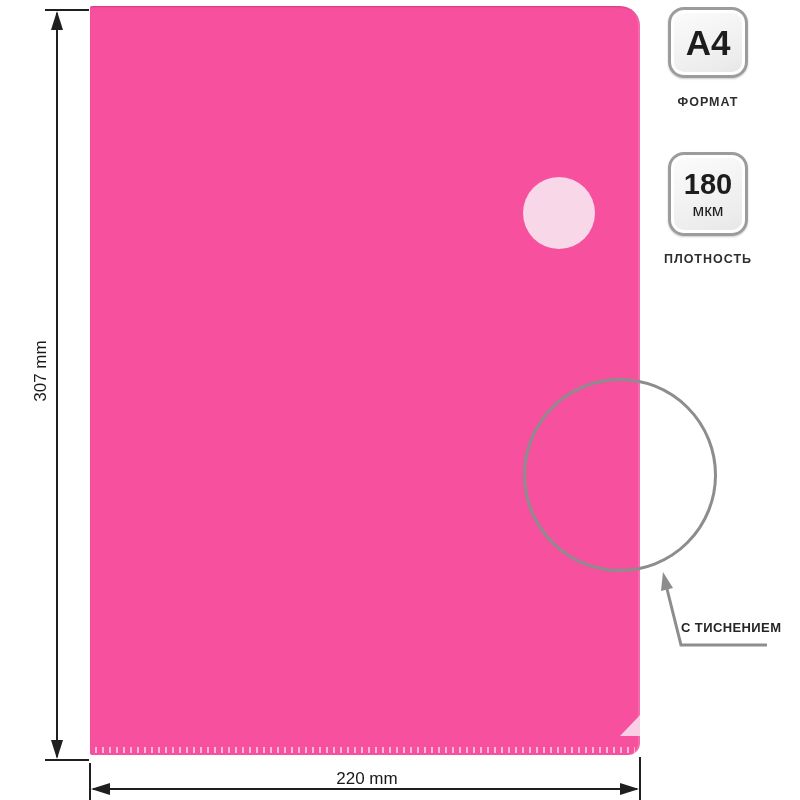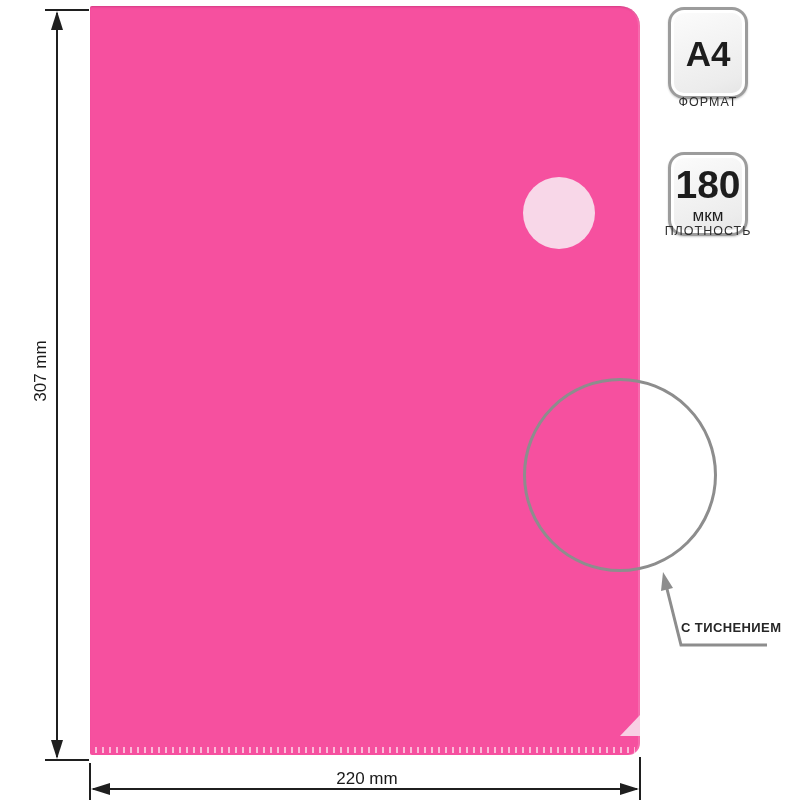--- a/index.html
+++ b/index.html
@@ -50,31 +50,31 @@
   .dims-svg text{fill:#1a1a1a;font-size:17px;font-family:"Liberation Sans",sans-serif;}
   
   .badge{
     position:absolute;left:668px;width:80px;
     border-radius:16px;border:3px solid #9c9c9c;
     background:linear-gradient(160deg,#fcfcfc 0%,#ececec 80%,#e4e4e4 100%);
     box-shadow:inset 0 0 0 3px #ffffff, 0 1px 2px rgba(0,0,0,.2);
     display:flex;flex-direction:column;align-items:center;justify-content:center;
     box-sizing:border-box;
   }
-  .badge-format{top:7px;height:92px;}
+  .badge-format{top:7px;height:71px;}
   .badge-density{top:152px;height:84px;}
   .badge-value-big{font-size:35px;font-weight:bold;color:#1d1d1d;line-height:1;}
-  .badge-value-mid{font-size:39px;font-weight:bold;color:#1d1d1d;line-height:1;}
+  .badge-value-mid{font-size:29px;font-weight:bold;color:#1d1d1d;line-height:1;}
   .badge-unit{font-size:17px;font-weight:normal;color:#1d1d1d;line-height:1;margin-top:3px;}
   .badge-label{
     position:absolute;left:648px;width:120px;text-align:center;
-    font-size:12.5px;font-weight:normal;color:#2e2e2e;letter-spacing:1px;
+    font-size:12.5px;font-weight:bold;color:#2e2e2e;letter-spacing:1px;
   }
   .badge-label-format{top:95px;}
-  .badge-label-density{top:224px;}
+  .badge-label-density{top:252px;}
 </style>
 </head>
 <body>
 
 <div class="stage">
 
   <div class="folder">
     <div class="thumb-cutout"></div>
     <div class="corner-cut"></div>
     <div class="weld-serration"></div>

